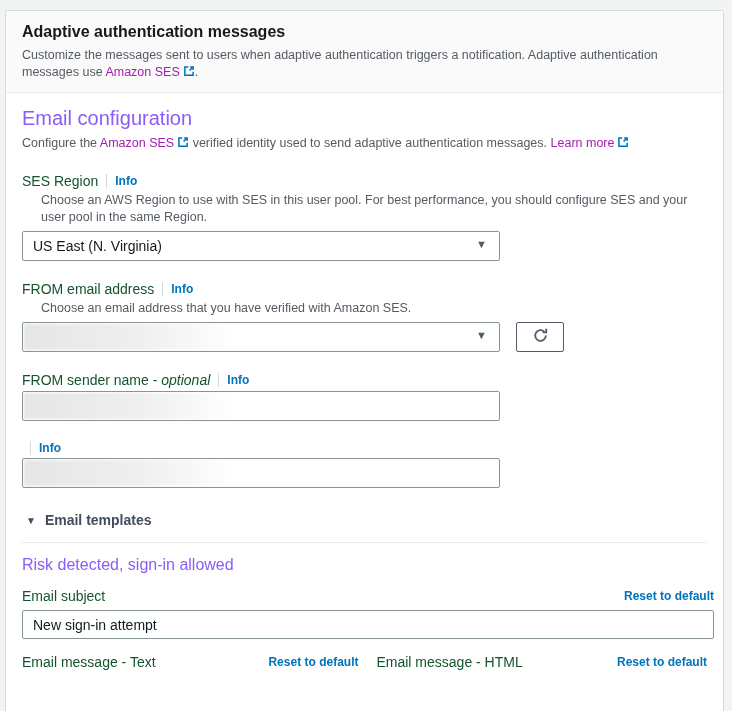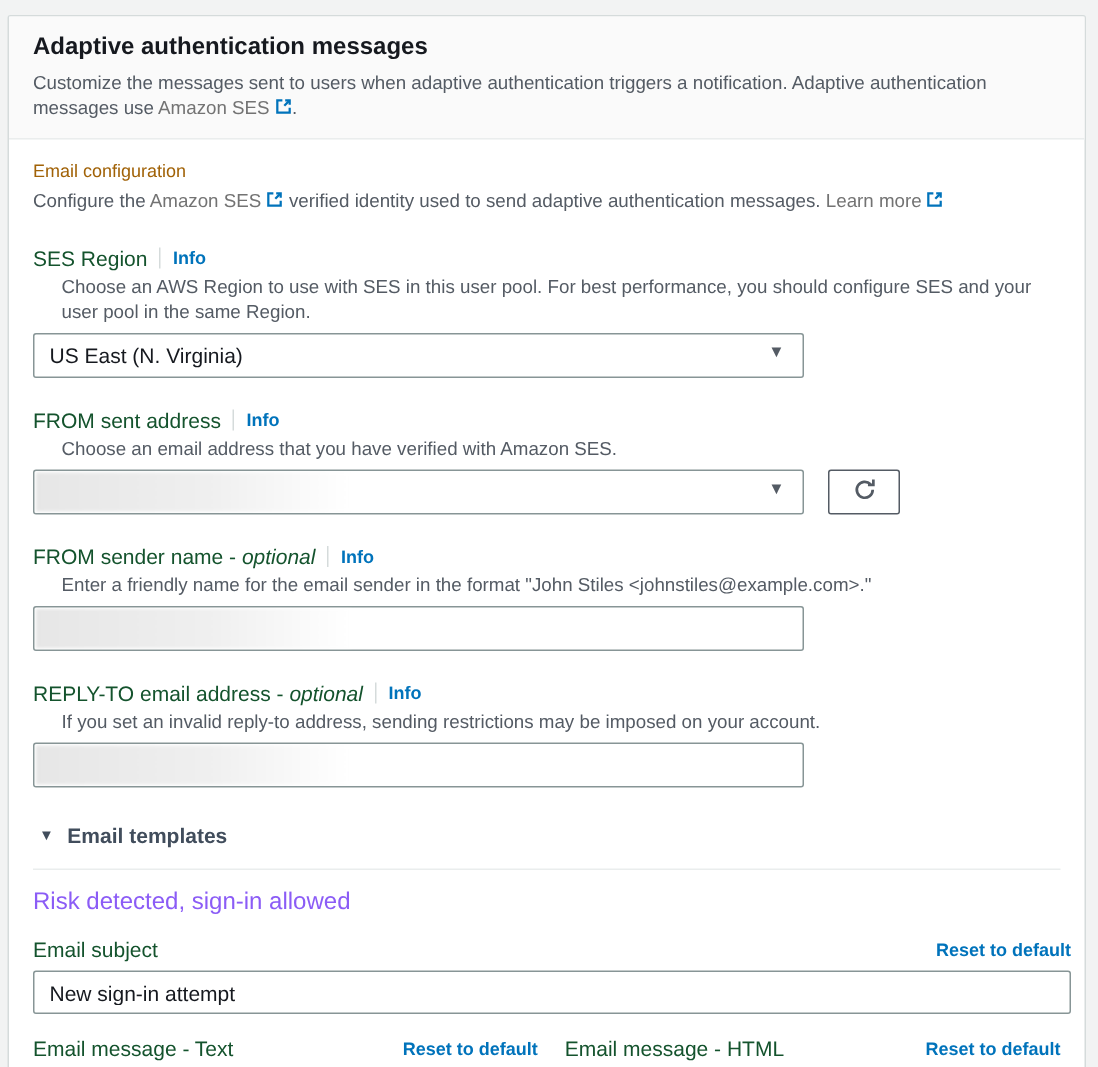--- a/index.html
+++ b/index.html
@@ -12,34 +12,34 @@
   }
   .card {
     position:absolute; left:5px; top:10px; width:719px; height:860px;
     background:#ffffff; border:1px solid #d5dbdb; border-radius:2px;
   }
   .card-header {
     background:#fafafa; padding:12px 16px 10px 16px; border-bottom:1px solid #eaeded;
   }
   .card-header h2 { font-size:16px; font-weight:bold; color:#16191f; margin-bottom:6px; }
   .desc { font-size:12.5px; line-height:17px; color:#545b64; }
-  .lnk { color:#737373; text-decoration:none; cursor:pointer; white-space:nowrap; }
+  .lnk { color:#a21caf; text-decoration:none; cursor:pointer; white-space:nowrap; }
   .ext { display:inline-block; vertical-align:-1px; margin-left:3px; }
   .card-body { padding:14px 16px 24px 16px; }
-  .section-title { font-size:12px; font-weight:400; color:#a16207; margin-bottom:5px; }
+  .section-title { font-size:20px; font-weight:400; color:#8b5cf6; margin-bottom:5px; }
   .fields { margin-top:20px; }
   .field { margin-bottom:20px; }
   .label-row { display:flex; align-items:center; margin-bottom:3px; }
   .field-label { font-size:14px; color:#14532d; }
   .field-label i { font-style:italic; }
   .sep { width:1px; height:14px; background:#d5dbdb; margin:0 8px; }
   .info { font-size:12px; font-weight:bold; color:#0073bb; cursor:pointer; }
   .field .desc { margin-bottom:5px;margin-left:19px; }
   .select, .text-input {
-    width:514px; height:30px; background:#fff;
+    width:478px; height:30px; background:#fff;
     border:1px solid #879596; border-radius:2px;
     display:flex; align-items:center; position:relative;
     padding:0 10px; font-size:14px; color:#16191f; overflow:hidden;
   }
   .select .caret { position:absolute; right:12px; top:6px; color:#545b64; font-size:11px; }
   .redact {
     position:absolute; left:1px; top:1px; bottom:1px; width:210px;
     background:linear-gradient(90deg,#e6e6e6 0%,#efefef 55%,#ffffff 100%);
     filter:blur(1px);
   }
@@ -102,21 +102,21 @@
         </div>
         <p class="desc">Choose an AWS Region to use with SES in this user pool. For best performance, you should configure SES and your user pool in the same Region.</p>
         <div class="select">
           <span>US East (N. Virginia)</span>
           <span class="caret">▼</span>
         </div>
       </div>
 
       <div class="field">
         <div class="label-row">
-          <span class="field-label">FROM sent address</span>
+          <span class="field-label">FROM email address</span>
           <span class="sep"></span>
           <span class="info">Info</span>
         </div>
         <p class="desc">Choose an email address that you have verified with Amazon SES.</p>
         <div class="from-row">
           <div class="select">
             <div class="redact"></div>
             <span></span>
             <span class="caret">▼</span>
           </div>
@@ -128,34 +128,31 @@
           </div>
         </div>
       </div>
 
       <div class="field">
         <div class="label-row">
           <span class="field-label"><span>FROM sender name -</span> <i>optional</i></span>
           <span class="sep"></span>
           <span class="info">Info</span>
         </div>
-        <p class="desc">Enter a friendly name for the email sender in the format "John Stiles &lt;johnstiles@example.com&gt;."</p>
         <div class="text-input">
           <div class="redact"></div>
           <span></span>
         </div>
       </div>
 
       <div class="field">
         <div class="label-row">
-          <span class="field-label"><span>REPLY-TO email address -</span> <i>optional</i></span>
           <span class="sep"></span>
           <span class="info">Info</span>
         </div>
-        <p class="desc">If you set an invalid reply-to address, sending restrictions may be imposed on your account.</p>
         <div class="text-input">
           <div class="redact"></div>
           <span></span>
         </div>
       </div>
 
     </div>
 
     <div class="expander">
       <span class="tri">▼</span>

